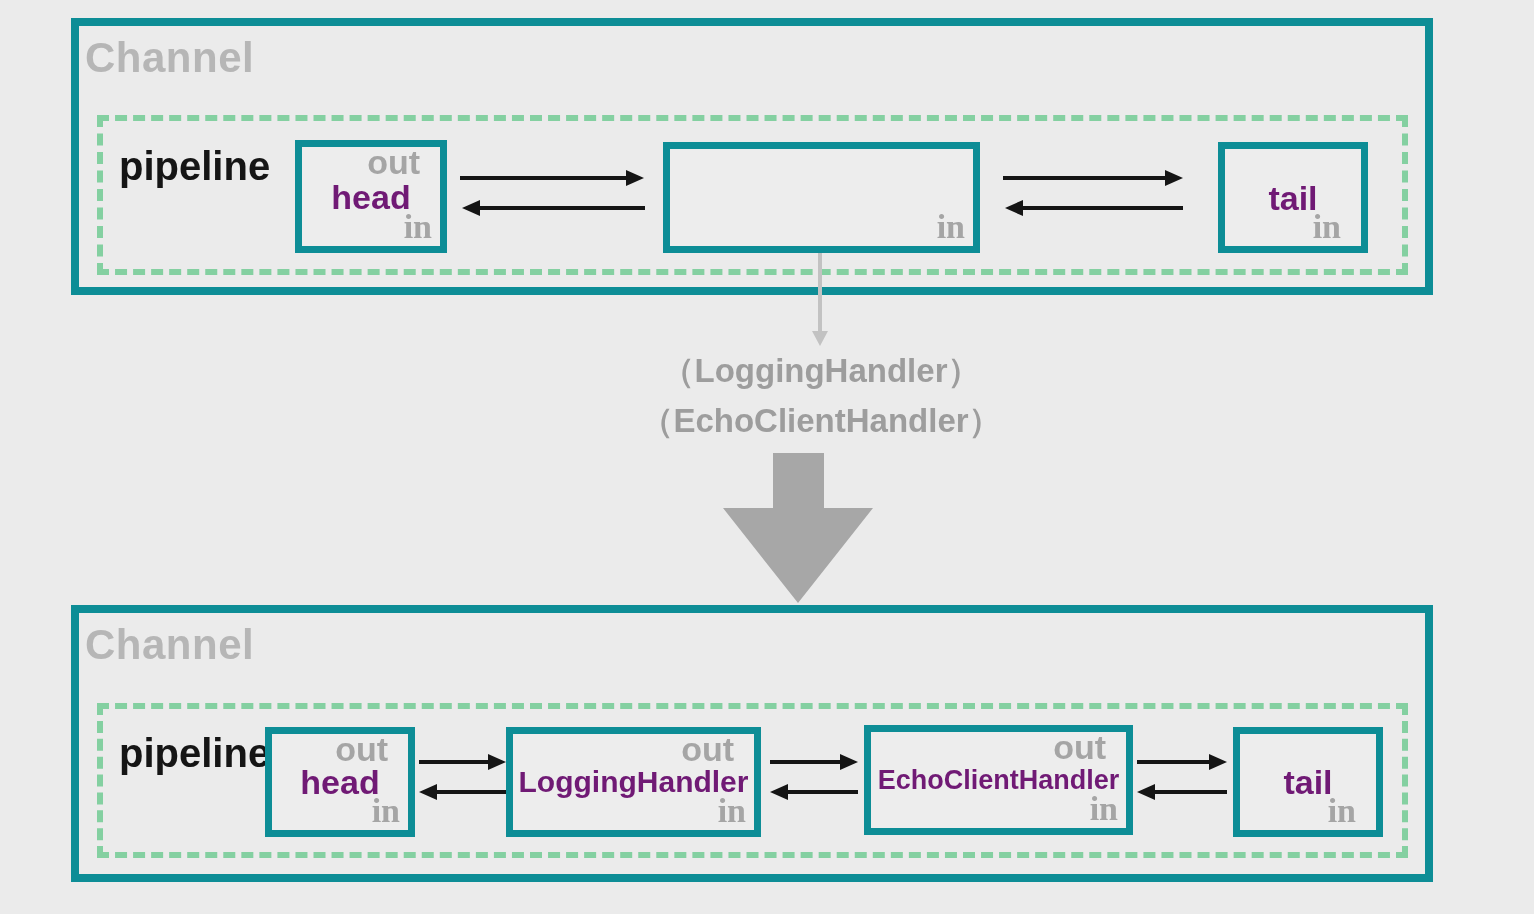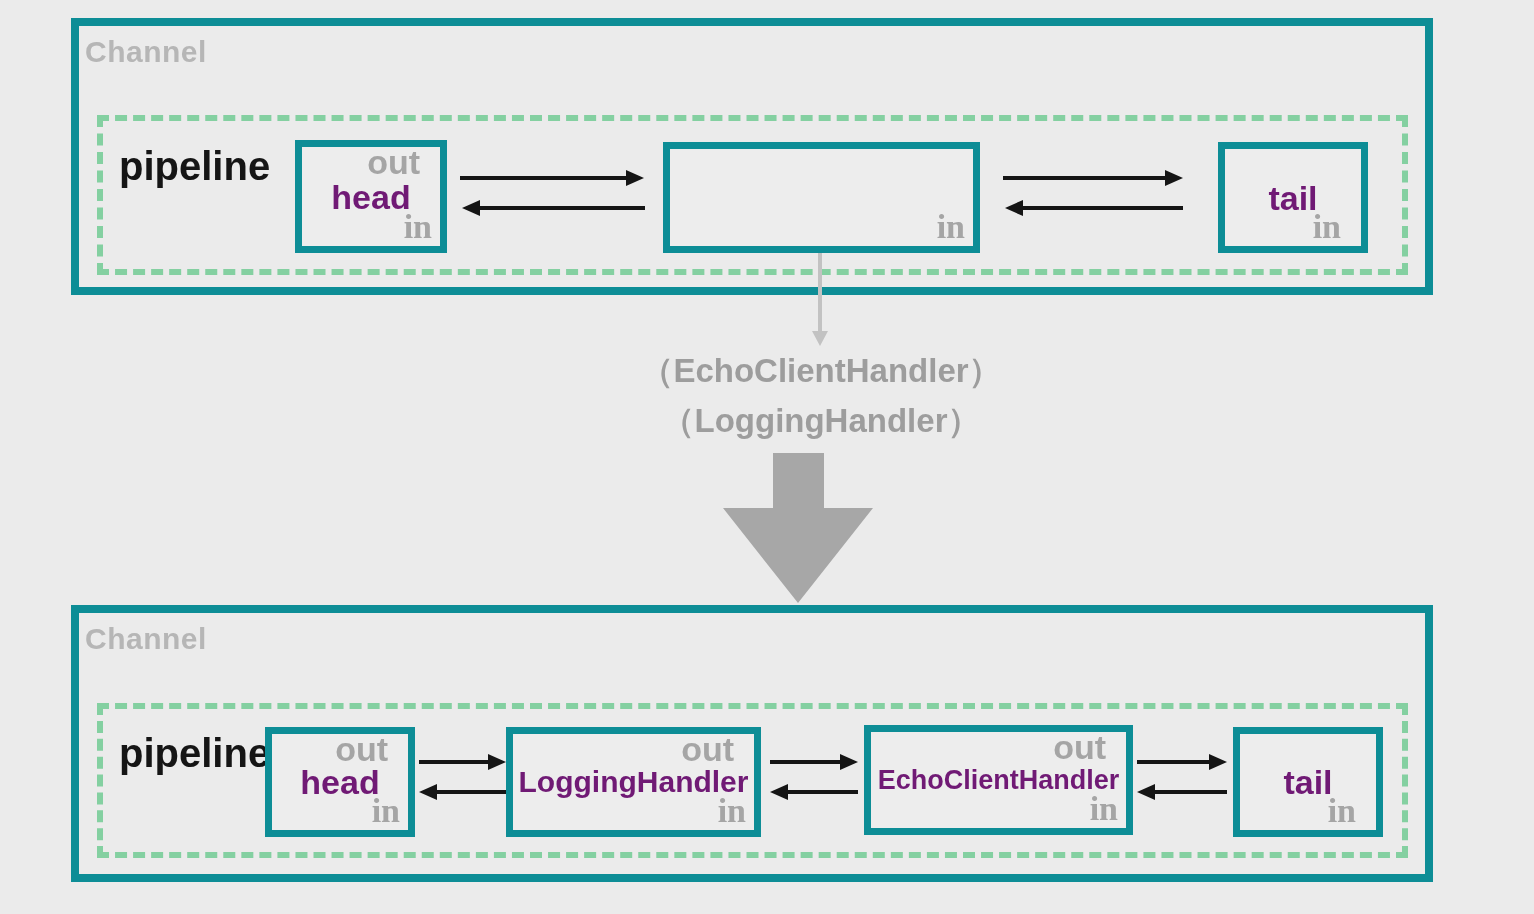--- a/index.html
+++ b/index.html
@@ -2,21 +2,21 @@
 <html><head>
 <meta charset="utf-8">
 <style>
   html,body{margin:0;padding:0;background:#EBEBEB;}
   #stage{
     position:relative;width:1534px;height:914px;background:#EBEBEB;
     font-family:"Liberation Sans","DejaVu Sans",sans-serif;overflow:hidden;
   }
   
   .channel{position:absolute;border:8px solid #0D8D96;box-sizing:border-box;}
-  .channel-title{position:absolute;font-size:30px;font-weight:bold;color:#B6B6B6;line-height:1;letter-spacing:0.5px;}
+  .channel-title{position:absolute;font-size:42px;font-weight:bold;color:#B6B6B6;line-height:1;letter-spacing:0.5px;}
   
   .pipeline{position:absolute;border:6px dashed #84D0A1;box-sizing:border-box;}
   .pipeline-label{position:absolute;font-size:40px;font-weight:bold;color:#151515;line-height:1;}
   
   .node{position:absolute;border:7px solid #0D8D96;box-sizing:border-box;background:#EDEDED;
         display:flex;align-items:center;justify-content:center;}
   .node .name{font-weight:bold;color:#701a75;line-height:1;white-space:nowrap;}
   .node .port{position:absolute;font-size:34px;font-weight:bold;color:#A5A5A5;line-height:1;}
   .node .out{top:-2px;right:20px;}
   .node .in{bottom:2px;right:8px;font-family:Liberation Serif, serif;}
@@ -66,22 +66,22 @@
 
   <div class="arrow r" style="left:460px;top:176px;width:167px;"></div>
   <div class="arrow l" style="left:479px;top:206px;width:166px;"></div>
   <div class="arrow r" style="left:1003px;top:176px;width:163px;"></div>
   <div class="arrow l" style="left:1022px;top:206px;width:161px;"></div>
 
   <div class="connector-line"></div>
   <div class="connector-head"></div>
 
   <div class="note">
+    <div>（LoggingHandler）</div>
     <div>（EchoClientHandler）</div>
-    <div>（LoggingHandler）</div>
   </div>
 
   <svg class="big-arrow" viewBox="0 0 150 150">
     <polygon points="50,0 101,0 101,55 150,55 75,150 0,55 50,55" fill="#A7A7A7"></polygon>
   </svg>
 
   <div class="channel" style="left:71px;top:605px;width:1362px;height:277px;"></div>
   <div class="channel-title" style="left:85px;top:624px;">Channel</div>
 
   <div class="pipeline" style="left:97px;top:703px;width:1311px;height:155px;"></div>

